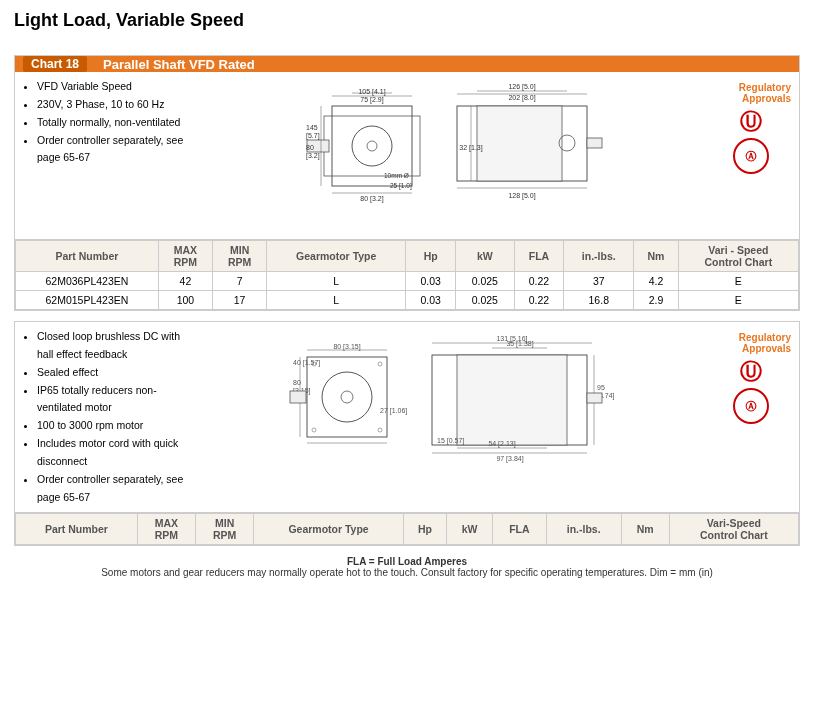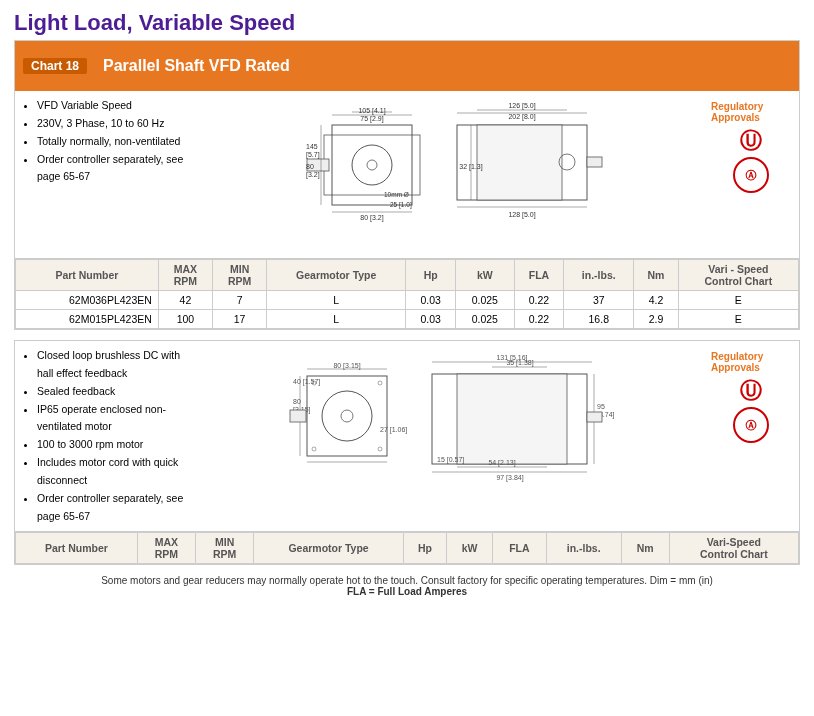--- a/index.html
+++ b/index.html
@@ -6,46 +6,46 @@
     body {
       font-family: Arial, sans-serif;
       font-size: 11px;
       background: #fff;
       color: #000;
       width: 814px;
       min-height: 716px;
       padding: 10px 14px 10px 14px;
     }
     .page-title {
-      font-size: 22px;
-      font-weight: bold;
-      color: #4c1d95;
-      margin-bottom: 4px;
+      font-size: 18px;
+      font-weight: bold;
+      color: #000000;
+      margin-bottom: 24px;
     }
     .chart-section {
       border: 1px solid #ccc;
       margin-bottom: 10px;
     }
     .chart-header {
       background: #e87722;
       color: #fff;
       display: flex;
       align-items: center;
-      padding: 16px 8px;
+      padding: 0 8px;
       gap: 16px;
     }
     .chart-label {
       font-weight: bold;
       font-size: 12px;
       background: #c85a00;
       padding: 1px 8px;
       border-radius: 2px;
     }
     .chart-title {
-      font-size: 16px;
+      font-size: 13px;
       font-weight: bold;
     }
     .chart-body {
       display: flex;
       flex-direction: row;
       padding: 6px 8px;
       gap: 8px;
       border-bottom: 1px solid #ccc;
     }
     .chart-features {
@@ -68,21 +68,21 @@
       flex: 0 0 80px;
       display: flex;
       flex-direction: column;
       align-items: center;
       padding-top: 4px;
     }
     .approvals-title {
       color: #e87722;
       font-weight: bold;
       font-size: 10px;
-      text-align: left;
+      text-align: right;
       margin-bottom: 6px;
     }
     .approval-badge {
       font-size: 22px;
       font-weight: bold;
       color: #cc0000;
       line-height: 1.1;
     }
     .approval-badge-csa {
       font-size: 20px;
@@ -106,21 +106,21 @@
       padding: 3px 6px;
       text-align: center;
       font-size: 10.5px;
     }
     .data-table th {
       background: #f5f0e8;
       font-weight: bold;
       color: #555;
     }
     .data-table td.part-num {
-      text-align: right;
+      text-align: center;
     }
     .footnote {
       margin-top: 8px;
       font-size: 10px;
       text-align: center;
       color: #333;
     }
     .footnote strong {
       font-weight: bold;
     }
@@ -252,22 +252,22 @@
       </tr>
     </tbody>
   </table>
 </div>
 
 <div class="chart-section">
   <div class="chart-body">
     <div class="chart-features">
       <ul>
         <li>Closed loop brushless DC with hall effect feedback</li>
-        <li>Sealed feedback</li>
-        <li>IP65 operate enclosed non-ventilated motor</li>
+        <li>Sealed effect</li>
+        <li>IP65 totally reducers non-ventilated motor</li>
         <li>100 to 3000 rpm motor</li>
         <li>Includes motor cord with quick disconnect</li>
         <li>Order controller separately, see page 65-67</li>
       </ul>
     </div>
     <div class="chart-diagram">
 
       <svg width="330" height="175" viewBox="0 0 330 175">
 
         <g transform="translate(5, 15)">
@@ -346,17 +346,17 @@
         <th>Nm</th>
         <th>Vari-Speed<br>Control Chart</th>
       </tr>
     </thead>
     <tbody>
     </tbody>
   </table>
 </div>
 
 <div class="footnote">
-  <div>Some motors and gear reducers may normally operate hot to the touch.  Consult factory for specific operating temperatures.  Dim = mm (in)</div>
   <div>
     <strong>FLA = Full Load Amperes</strong>
   </div>
+  <div>Some motors and gear reducers may normally operate hot to the touch.  Consult factory for specific operating temperatures.  Dim = mm (in)</div>
 </div>
 
 </body></html>

